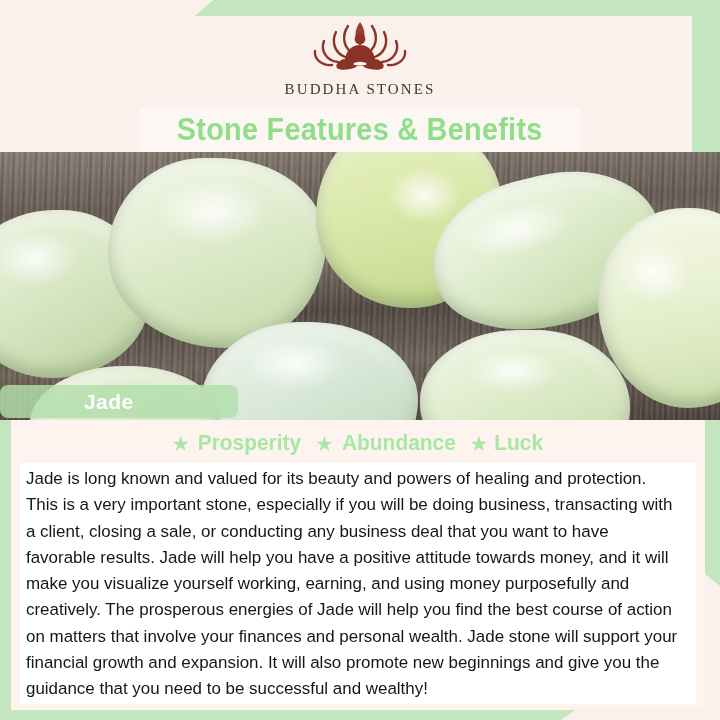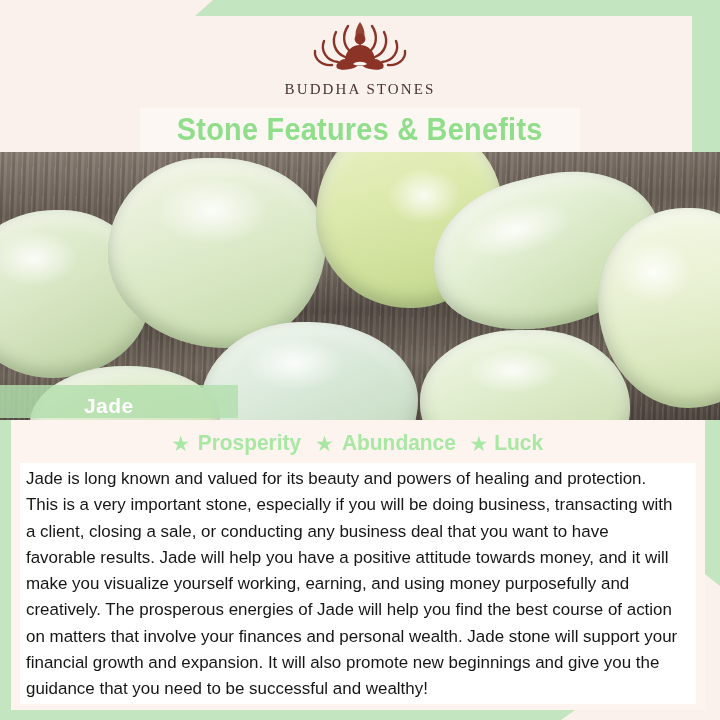--- a/index.html
+++ b/index.html
@@ -83,21 +83,21 @@
   .gloss{
     position:absolute;border-radius:50%;
     background:radial-gradient(ellipse at 50% 50%,rgba(255,255,255,.85),rgba(255,255,255,0) 70%);
     pointer-events:none;
   }
 
   
   #jade-band{
     position:absolute;top:385px;left:0;width:238px;height:33px;
     background:rgba(178,222,172,.82);z-index:3;
-    display:flex;align-items:flex-end;
+    display:flex;align-items:center;border-radius:8px;
   }
   #jade-text{
     margin-left:84px;color:#ffffff;font-size:21px;font-weight:bold;
     letter-spacing:.4px;
   }
 
   
   #content{
     position:absolute;top:420px;left:11px;width:694px;height:290px;
     background:#fdf3ef;z-index:2;

